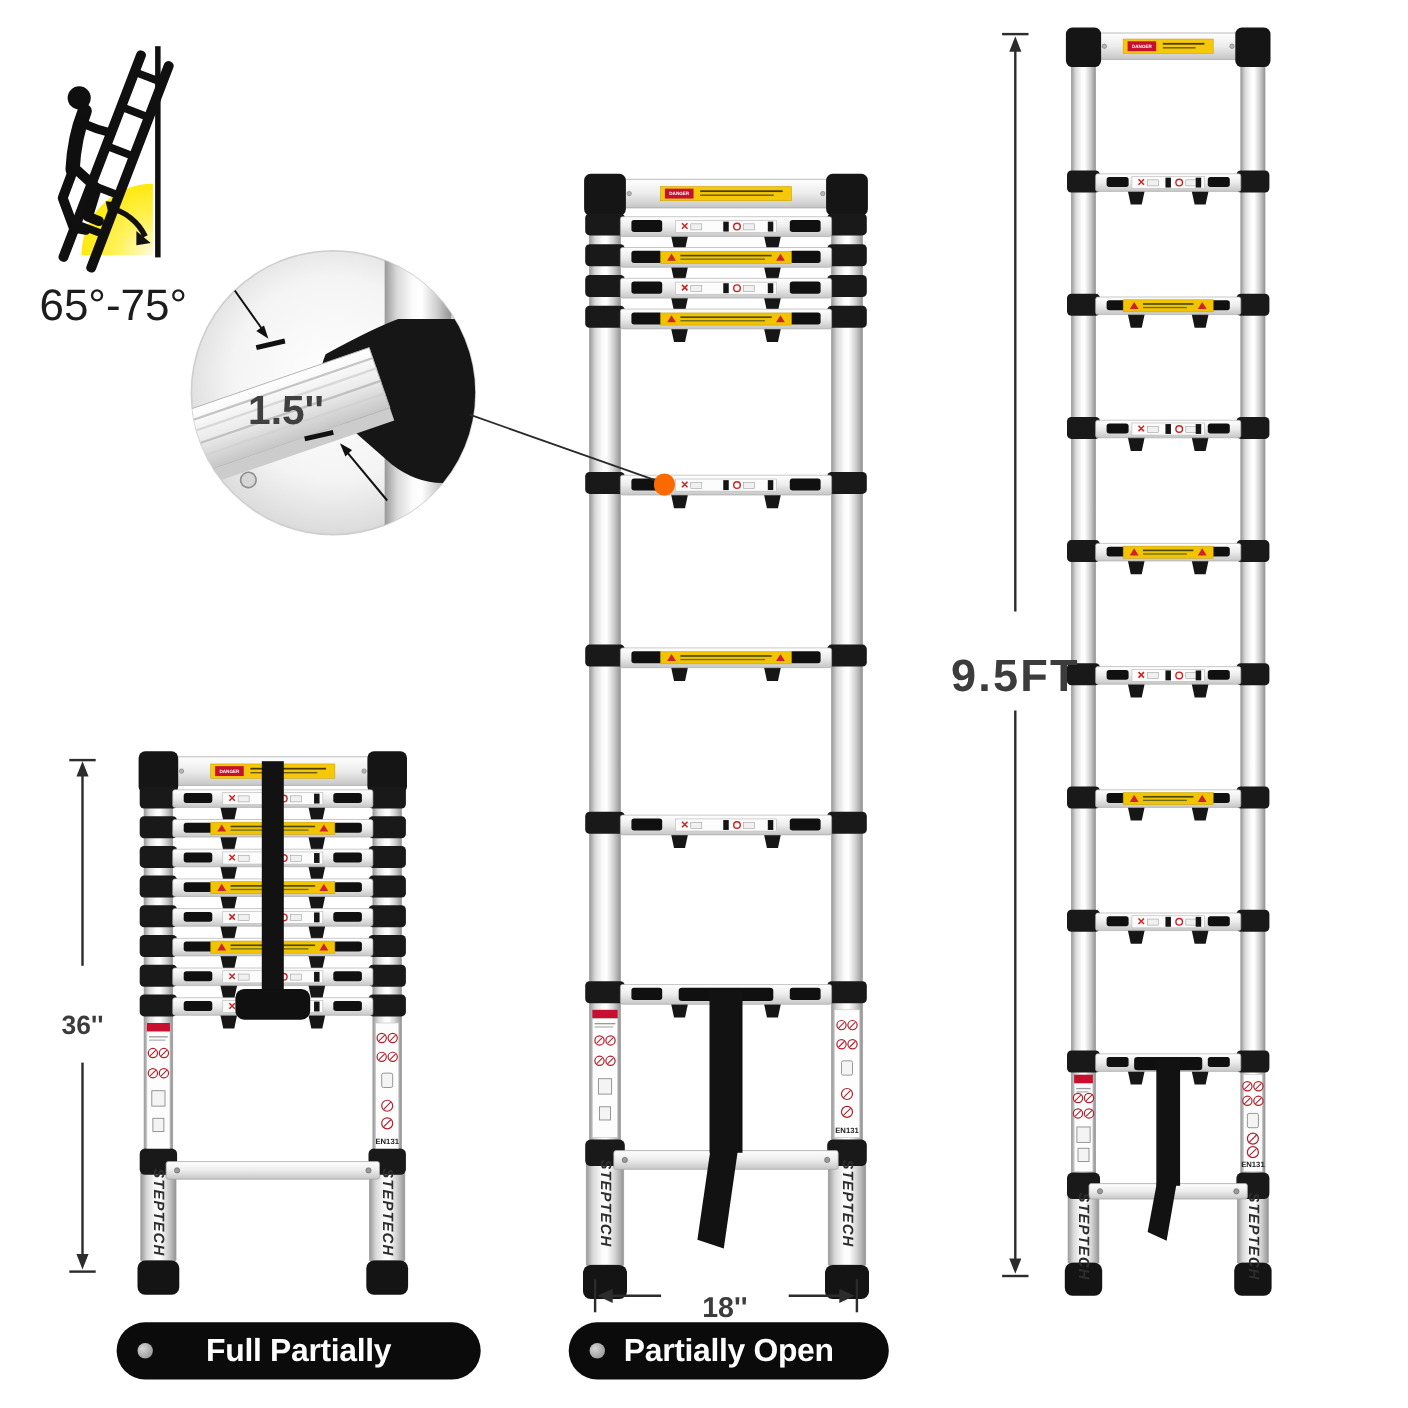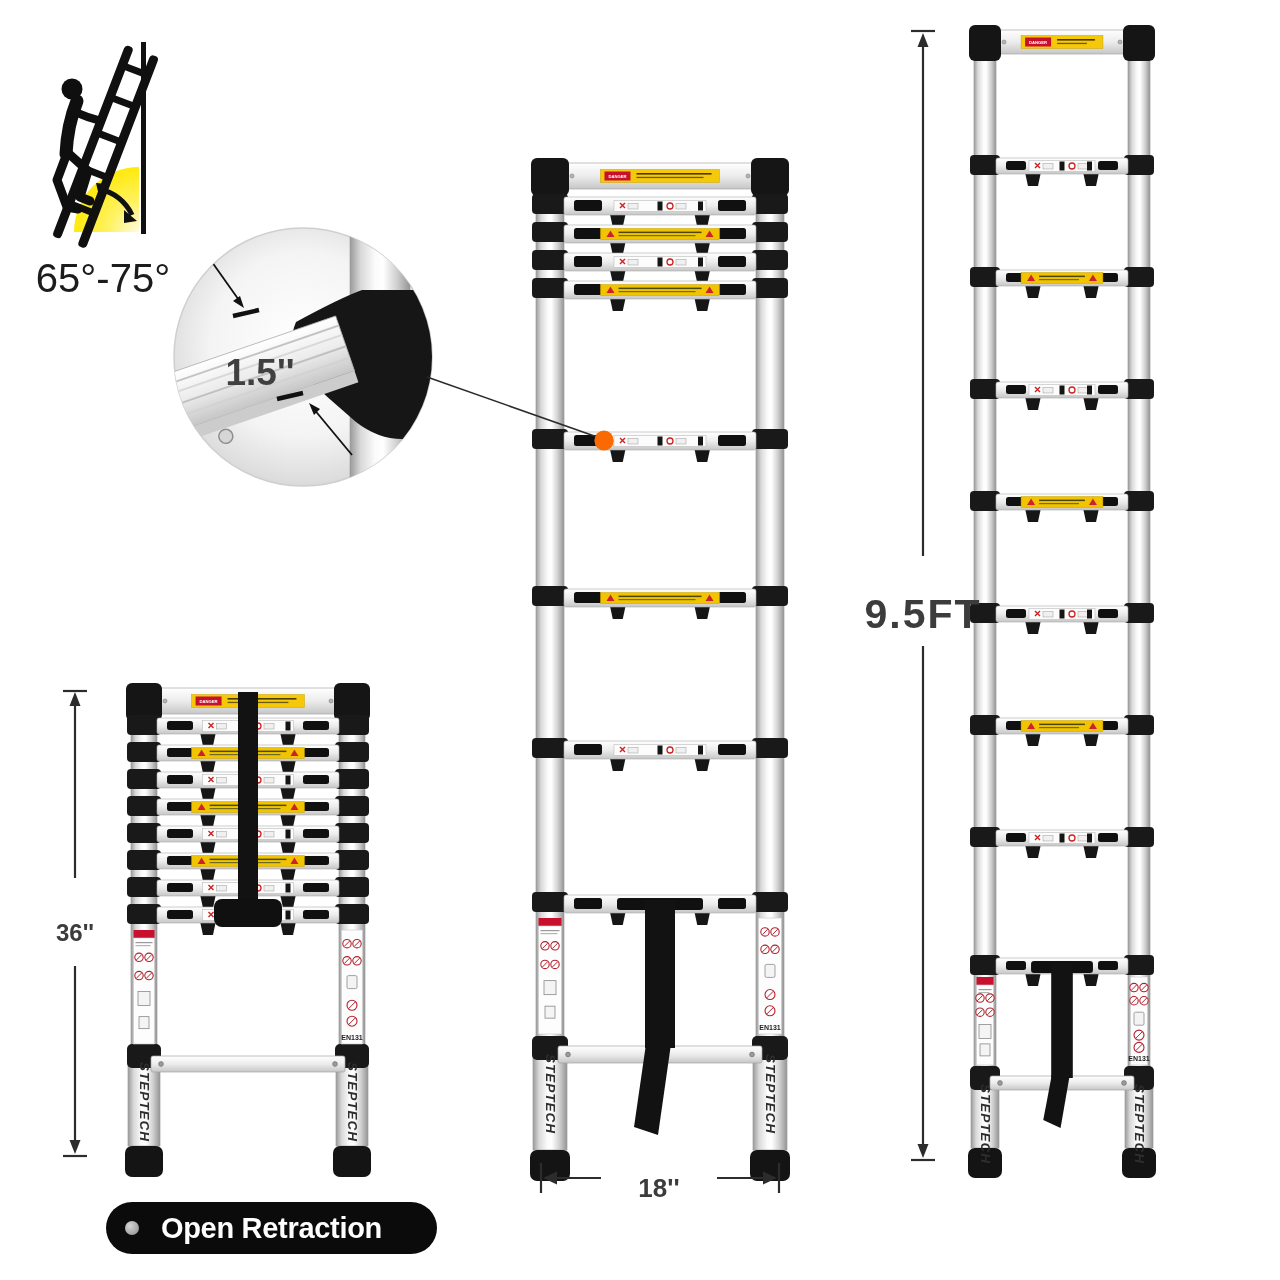--- a/index.html
+++ b/index.html
@@ -619,15 +619,19 @@
   </svg>
 
   <div class="txt angle-label">65°-75°</div>
   <div class="txt rung-depth-label">1.5''</div>
   <div class="txt retracted-label">36''</div>
   <div class="txt extended-label">9.5FT</div>
   <div class="txt width-label">18''</div>
 
   <div class="pill pill-1">
     <span class="dot"></span>
-    <span>Open Retraction</span>
+    <span>Full Partially</span>
+  </div>
+  <div class="pill pill-2">
+    <span class="dot"></span>
+    <span>Partially Open</span>
   </div>
 </div>
 
 </body></html>

